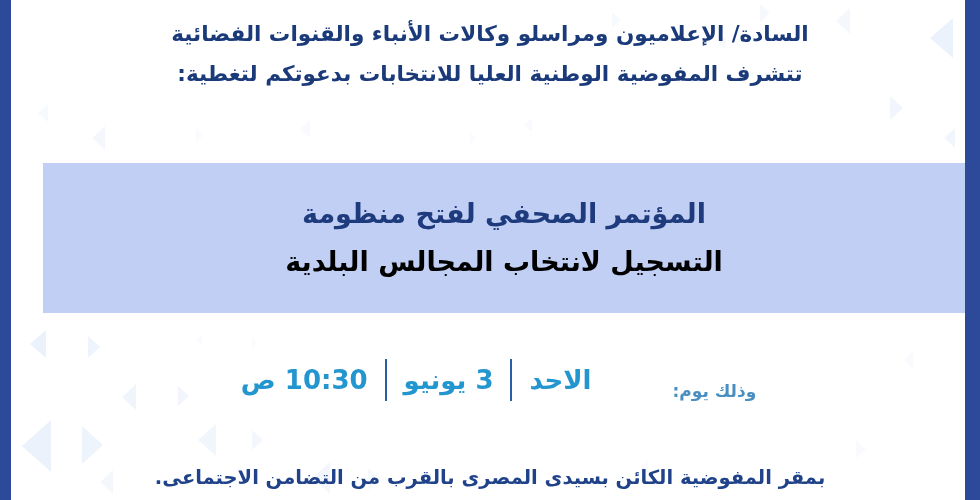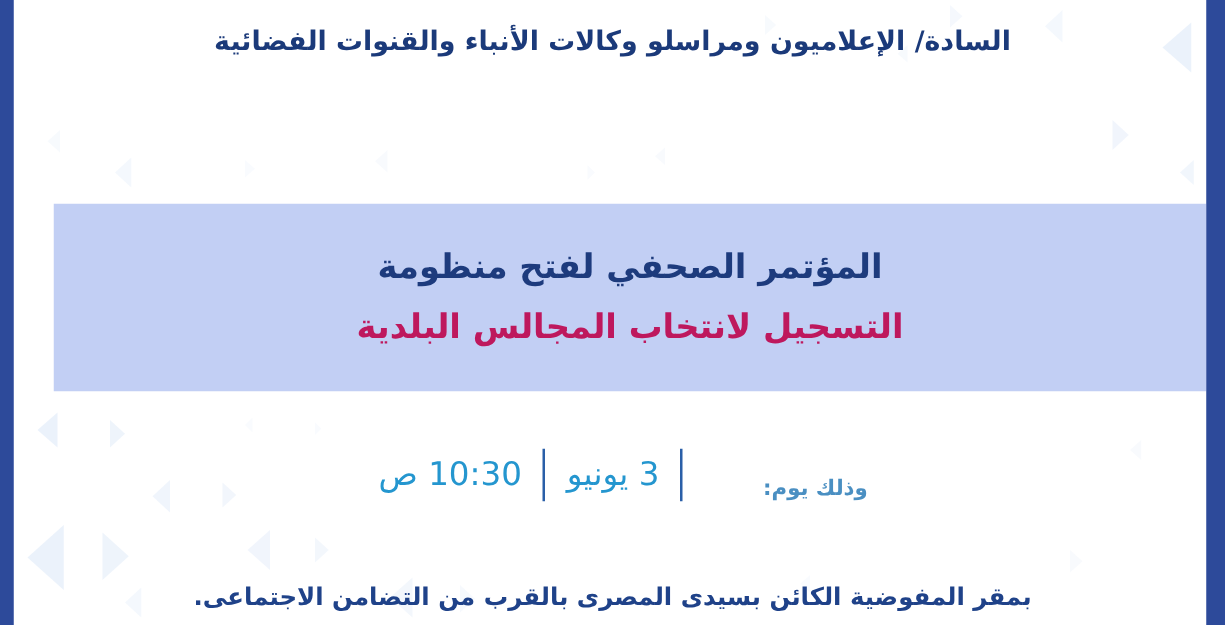--- a/index.html
+++ b/index.html
@@ -110,21 +110,21 @@
   }
   .date-label {
     font-size: 17px;
     font-weight: 600;
     margin-left: 64px;
     white-space: nowrap;
     margin-top: 23px;
   }
   .date-item {
     font-size: 26px;
-    font-weight: 400;
+    font-weight: 700;
     white-space: nowrap;
     padding: 0 17px;
   }
   .date-sep {
     width: 2px;
     height: 42px;
     display: inline-block;
   }
 
   
@@ -181,29 +181,31 @@
       <div class="tri tri-r" style="left: 252px; top: 338px; font-size: 5px; color: rgb(219, 231, 247); opacity: 0.16;"></div>
       <div class="tri tri-l" style="left: 904px; top: 352px; font-size: 8px; color: rgb(219, 231, 247); opacity: 0.2;"></div>
       <div class="tri tri-r" style="left: 856px; top: 440px; font-size: 9px; color: rgb(219, 231, 247); opacity: 0.2;"></div>
       <div class="tri tri-l" style="left: 640px; top: 460px; font-size: 7px; color: rgb(219, 231, 247); opacity: 0.16;"></div>
     </div>
 
   <div class="content">
 
     <div class="intro-block">
       <div class="intro-line" style="color: rgb(27, 58, 122);">السادة/ الإعلاميون ومراسلو وكالات الأنباء والقنوات الفضائية</div>
+      <div class="intro-line" style="color: rgb(27, 58, 122);">تتشرف المفوضية الوطنية العليا للانتخابات بدعوتكم لتغطية:</div>
     </div>
 
     <div class="banner" style="background: rgb(194, 207, 244); margin-left: 32px;">
       <div class="banner-line" style="color: rgb(29, 59, 125);">المؤتمر الصحفي لفتح منظومة</div>
-      <div class="banner-line" style="color: #be185d;">التسجيل لانتخاب المجالس البلدية</div>
+      <div class="banner-line" style="color: #000000;">التسجيل لانتخاب المجالس البلدية</div>
     </div>
 
     <div class="date-row">
       <div class="date-label" style="color: rgb(74, 143, 194);">وذلك يوم:</div>
+      <div class="date-item" style="color: rgb(36, 150, 207);">الاحد</div>
       <span class="date-sep" style="background: rgb(42, 95, 168);"></span>
       <div class="date-item" style="color: rgb(36, 150, 207);">3 يونيو</div>
       <span class="date-sep" style="background: rgb(42, 95, 168);"></span>
       <div class="date-item" style="color: rgb(36, 150, 207);">10:30 ص</div>
     </div>
 
     <div class="venue-block">
       <div class="venue-line" style="color: rgb(31, 66, 137);">بمقر المفوضية الكائن بسيدى المصرى بالقرب من التضامن الاجتماعى.</div>
     </div>
 

